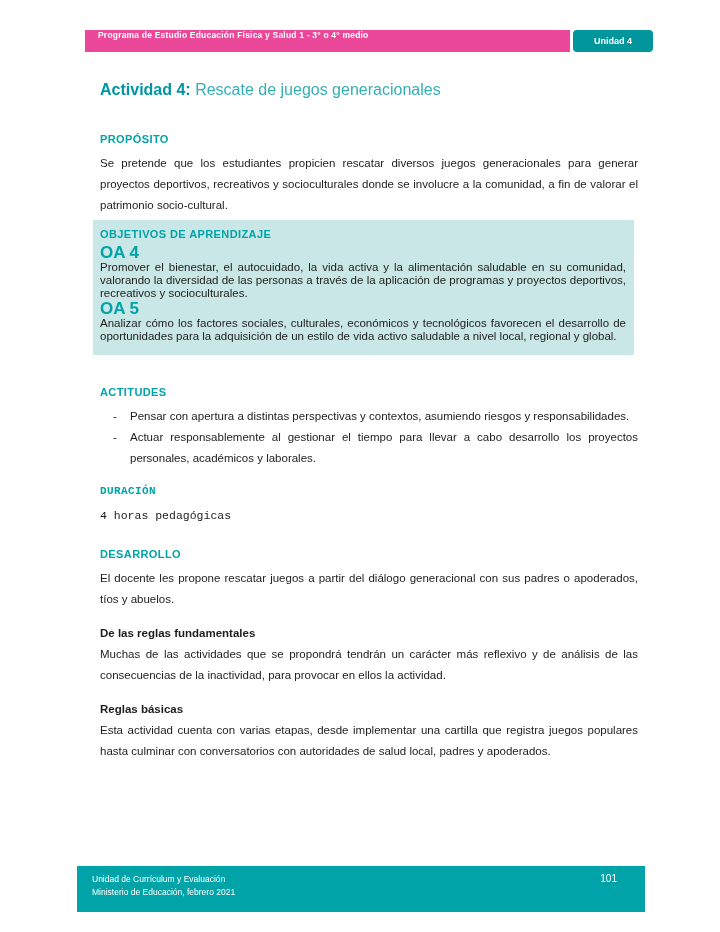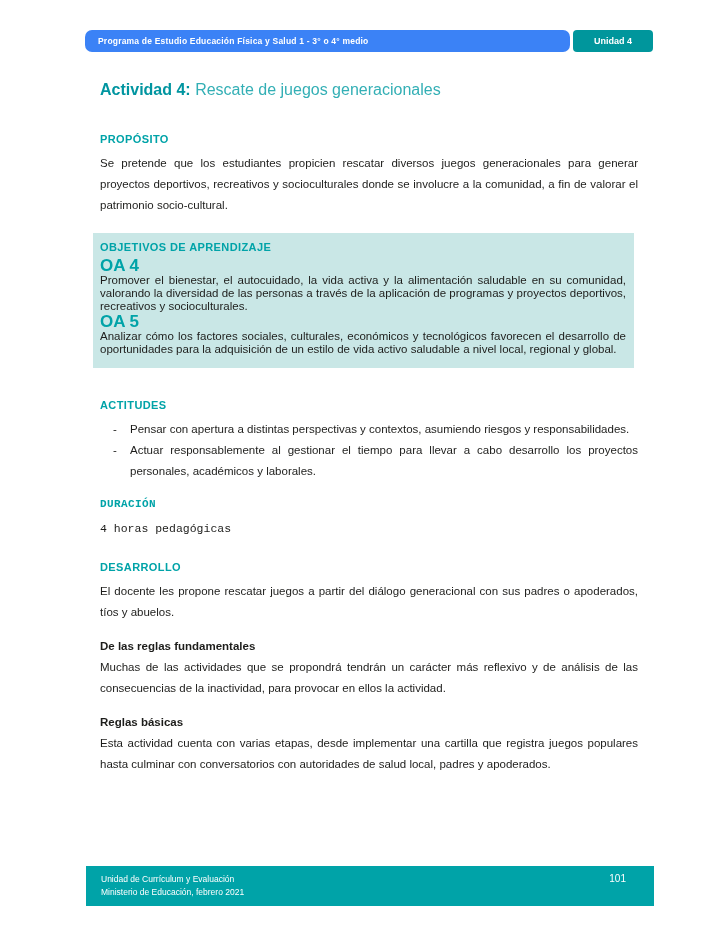--- a/index.html
+++ b/index.html
@@ -19,29 +19,27 @@
     position: absolute;
     top: 30px;
     left: 85px;
     width: 568px;
     height: 22px;
     display: flex;
     gap: 3px;
   }
   .topbar-main {
     flex: 1;
-    background: #3b82f6;
+    background: #ec4899;
     color: #ffffff;
     display: flex;
-    align-items: center;
     padding-left: 13px;
     font-size: 8.5px;
     font-weight: bold;
     letter-spacing: 0.2px;
-    border-radius: 7px;
   }
   .topbar-badge {
     width: 80px;
     background: #00969c;
     color: #ffffff;
     display: flex;
     align-items: center;
     justify-content: center;
     font-size: 9px;
     font-weight: bold;
@@ -73,21 +71,21 @@
   }
   .para {
     margin: 0;
     font-size: 11.5px;
     line-height: 21px;
     text-align: justify;
   }
 
   
   .oa-box {
-    margin-top: 17px;
+    margin-top: 4px;
     margin-left: -7px;
     width: 541px;
     background: #c9e7e6;
     padding: 7px 8px 12px 7px;
   }
   .oa-box .sec-heading { margin: 0 0 3px 0; }
   .oa-label {
     color: #00a3a8;
     font-weight: bold;
     font-size: 17px;
@@ -108,24 +106,24 @@
   .sub-title {
     font-weight: bold;
     font-size: 11.5px;
     line-height: 21px;
     margin: 0;
   }
 
   
   .footer {
     position: absolute;
-    left: 86px;
+    left: 77px;
     top: 866px;
     width: 568px;
-    height: 40px;
+    height: 46px;
     background: #00a3a8;
     color: #ffffff;
     display: flex;
     justify-content: space-between;
     padding: 7px 28px 0 15px;
     font-size: 8.5px;
     line-height: 12.5px;
   }
   .footer-page { font-size: 10px; }
 </style>

